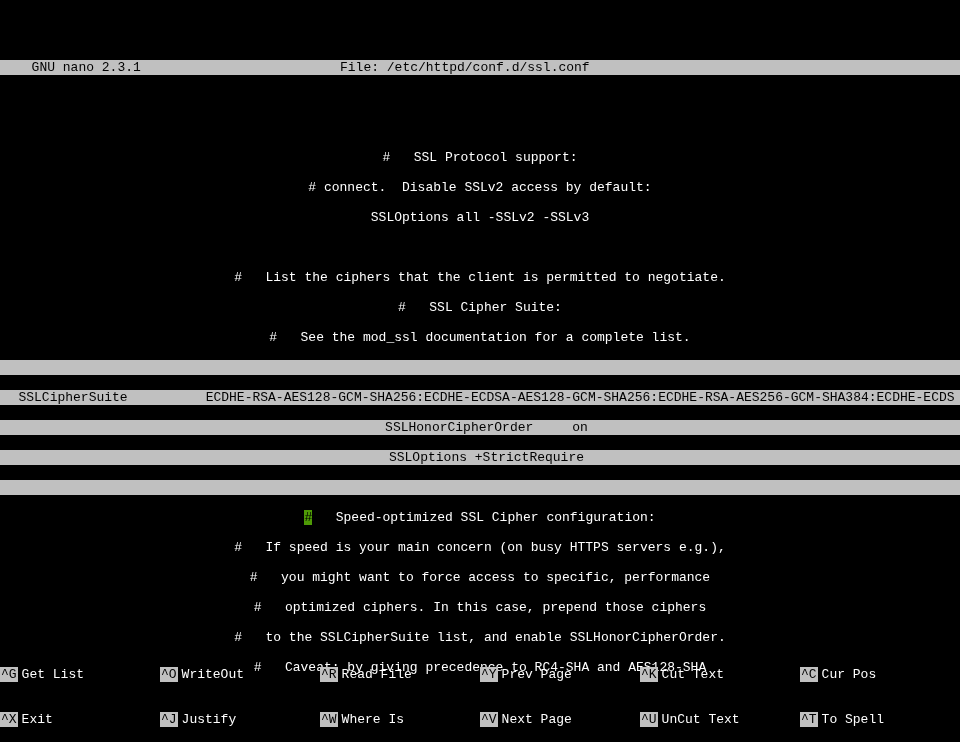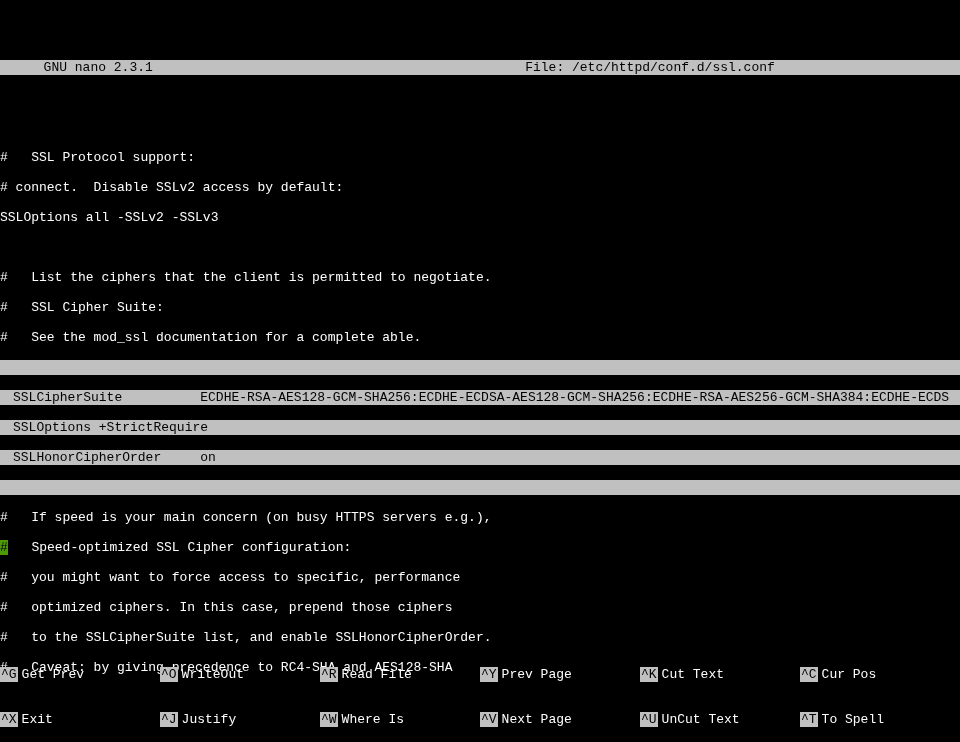--- a/index.html
+++ b/index.html
@@ -14,26 +14,26 @@
     overflow: hidden;
     white-space: pre;
   }
   .titlebar {
     background: #c0c0c0;
     color: #000;
     height: 15px;
     display: flex;
     padding: 0;
   }
-  .titlebar .left { width: 340px; padding-left: 28px; }
-  .titlebar .center { flex: 1; text-align: center; }
+  .titlebar .left { width: 340px; padding-left: 16px; }
+  .titlebar .center { flex: 1; }
   .content {
     padding: 0;
   }
-  .line { height: 15px; }
+  .line { height: 15px; text-align: center; }
   .highlight {
     background: #c0c0c0;
     color: #000;
   }
   .highlight-block { display: block; padding-left: 13px; }
   .cursor {
     background: #4e9a06;
     color: #000;
     display: inline-block;
     width: 8px;
@@ -67,28 +67,28 @@
 </div>
 
 <div class="content">
 <div class="blank"></div>
 <div class="line">#   SSL Protocol support:</div>
 <div class="line"># connect.  Disable SSLv2 access by default:</div>
 <div class="line">SSLOptions all -SSLv2 -SSLv3</div>
 <div class="blank"></div>
 <div class="line">#   List the ciphers that the client is permitted to negotiate.</div>
 <div class="line">#   SSL Cipher Suite:</div>
-<div class="line">#   See the mod_ssl documentation for a complete able.</div>
+<div class="line">#   See the mod_ssl documentation for a complete list.</div>
 <div class="blank highlight highlight-block"></div>
 <div class="line highlight highlight-block">SSLCipherSuite          ECDHE-RSA-AES128-GCM-SHA256:ECDHE-ECDSA-AES128-GCM-SHA256:ECDHE-RSA-AES256-GCM-SHA384:ECDHE-ECDS</div>
+<div class="line highlight highlight-block">SSLHonorCipherOrder     on</div>
 <div class="line highlight highlight-block">SSLOptions +StrictRequire</div>
-<div class="line highlight highlight-block">SSLHonorCipherOrder     on</div>
 <div class="blank highlight highlight-block"></div>
+<div class="line"><span class="cursor">#</span><span>   Speed-optimized SSL Cipher configuration:</span></div>
 <div class="line">#   If speed is your main concern (on busy HTTPS servers e.g.),</div>
-<div class="line"><span class="cursor">#</span><span>   Speed-optimized SSL Cipher configuration:</span></div>
 <div class="line">#   you might want to force access to specific, performance</div>
 <div class="line">#   optimized ciphers. In this case, prepend those ciphers</div>
 <div class="line">#   to the SSLCipherSuite list, and enable SSLHonorCipherOrder.</div>
 <div class="line">#   Caveat: by giving precedence to RC4-SHA and AES128-SHA</div>
 
 
 
 
 
 
@@ -103,21 +103,21 @@
 
 
 
 
 
 
 </div>
 
 <div class="shortcuts">
   <div class="shortcut-row">
-    <div class="shortcut-cell"><span class="key">^G</span><span class="label">Get Prev</span></div>
+    <div class="shortcut-cell"><span class="key">^G</span><span class="label">Get List</span></div>
     <div class="shortcut-cell"><span class="key">^O</span><span class="label">WriteOut</span></div>
     <div class="shortcut-cell"><span class="key">^R</span><span class="label">Read File</span></div>
     <div class="shortcut-cell"><span class="key">^Y</span><span class="label">Prev Page</span></div>
     <div class="shortcut-cell"><span class="key">^K</span><span class="label">Cut Text</span></div>
     <div class="shortcut-cell"><span class="key">^C</span><span class="label">Cur Pos</span></div>
   </div>
   <div class="shortcut-row">
     <div class="shortcut-cell"><span class="key">^X</span><span class="label">Exit</span></div>
     <div class="shortcut-cell"><span class="key">^J</span><span class="label">Justify</span></div>
     <div class="shortcut-cell"><span class="key">^W</span><span class="label">Where Is</span></div>

